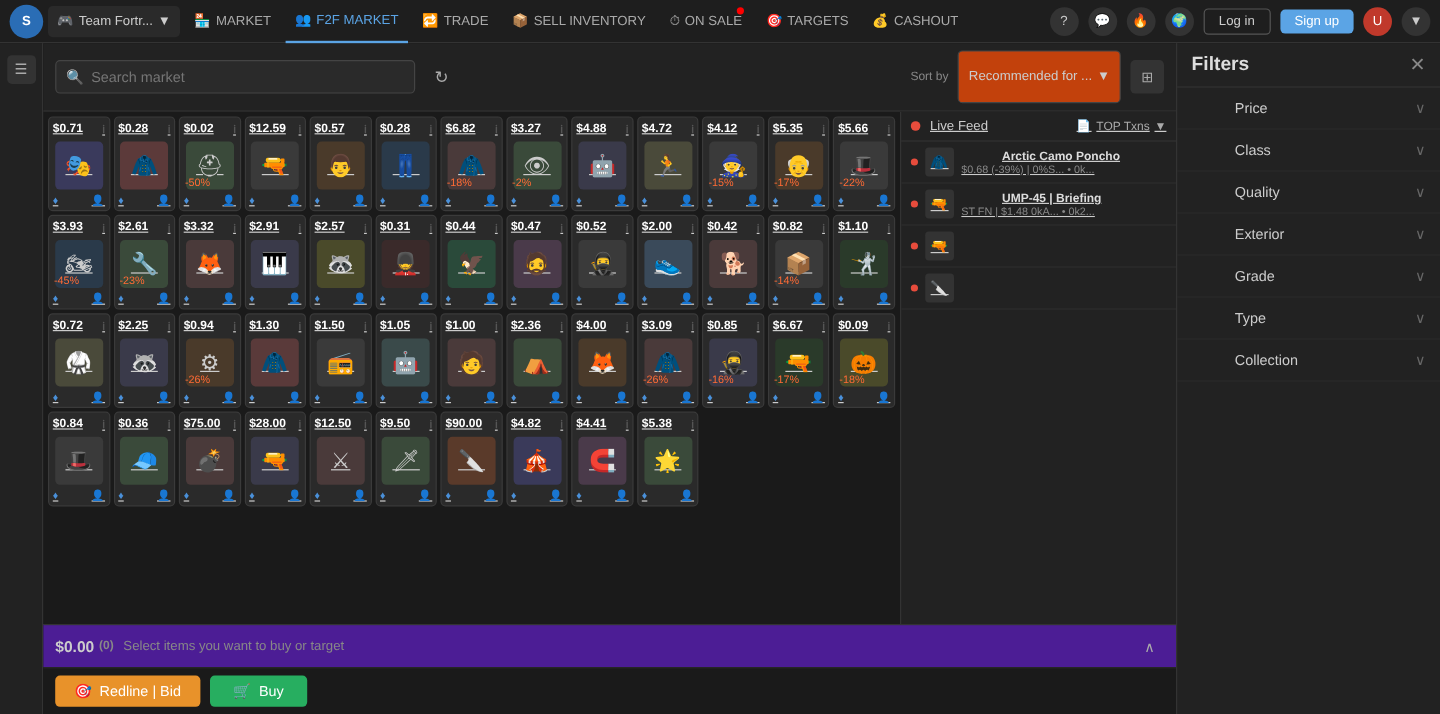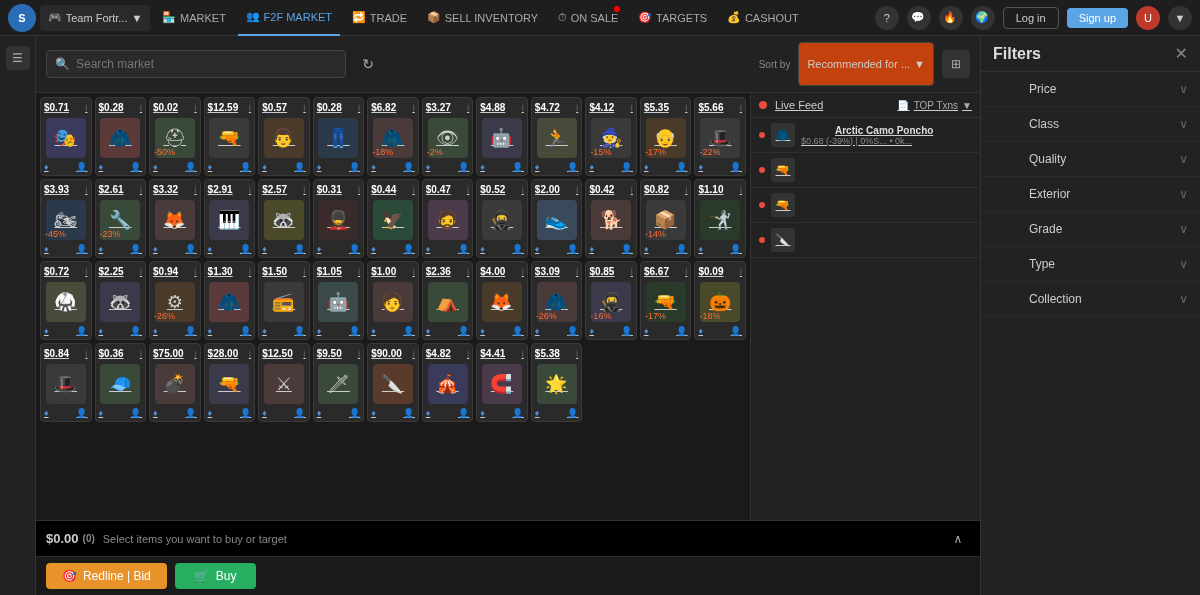--- a/index.html
+++ b/index.html
@@ -293,21 +293,21 @@
       cursor: pointer;
     }
     .feed-item-dot { width: 6px; height: 6px; background: #e74c3c; border-radius: 50%; flex-shrink: 0; }
     .feed-item-text { font-size: 10px; color: #bbb; flex: 1; overflow: hidden; }
     .feed-item-name { font-weight: bold; color: #ddd; white-space: nowrap; overflow: hidden; text-overflow: ellipsis; margin-left: 34px; }
     .feed-item-details { color: #888; font-size: 9px; }
     .feed-item-img { width: 24px; height: 24px; background: #333; border-radius: 3px; flex-shrink: 0; display: flex; align-items: center; justify-content: center; font-size: 12px; }
 
     
     .bottom-bar {
-      background: #000000;
+      background: #4c1d95;
       border-top: 1px solid #333;
       display: flex;
       align-items: center;
       padding: 0 10px;
       height: 36px;
       gap: 8px;
     }
     .total-display {
       display: flex;
       align-items: center;
@@ -1161,20 +1161,24 @@
     <div class="feed-item-dot"></div>
     <div class="feed-item-img">🧥</div>
     <div class="feed-item-text">
       <div class="feed-item-name">Arctic Camo Poncho</div>
       <div class="feed-item-details">$0.68 (-39%) | 0%S... • 0k...</div>
     </div>
   </div>
             <div class="feed-item">
     <div class="feed-item-dot"></div>
     <div class="feed-item-img">🔫</div>
+    <div class="feed-item-text">
+      <div class="feed-item-name">UMP-45 | Briefing</div>
+      <div class="feed-item-details">ST FN | $1.48 0kA... • 0k2...</div>
+    </div>
   </div>
             <div class="feed-item">
     <div class="feed-item-dot"></div>
     <div class="feed-item-img">🔫</div>
   </div>
             <div class="feed-item">
     <div class="feed-item-dot"></div>
     <div class="feed-item-img">🔪</div>
   </div>
           </div>

